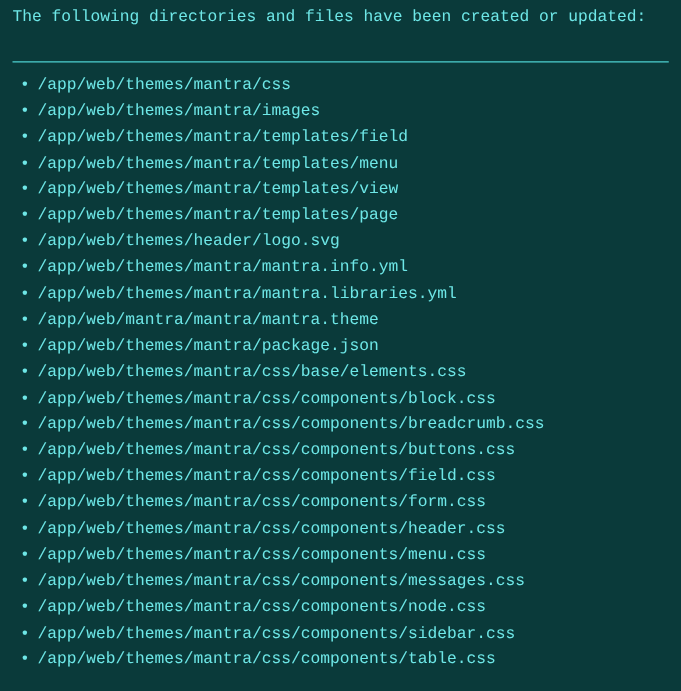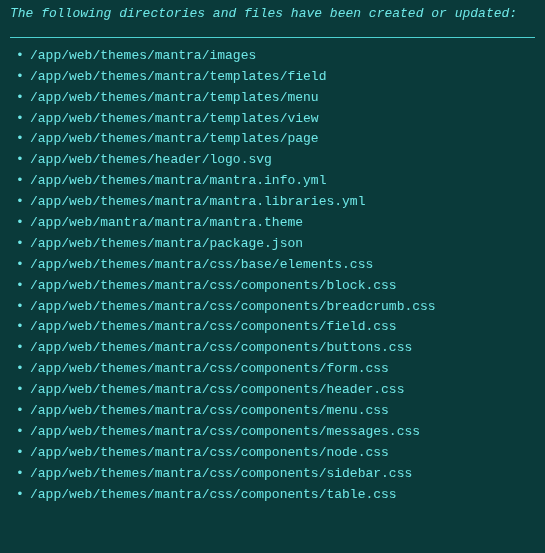--- a/index.html
+++ b/index.html
@@ -12,23 +12,22 @@
       color: #6ee7e7;
       font-family: 'Consolas', 'Monaco', 'Courier New', monospace;
       font-size: 13px;
       padding: 6px 10px;
       width: 545px;
       line-height: 1.3;
     }
     .header-text {
       color: #6ee7e7;
       padding-bottom: 6px;
-      margin-bottom: 8px;
+      margin-bottom: 20px;
       display: block;
-      font-style: italic;
     }
     .separator {
       border-bottom: 1.5px solid #4dd0d0;
       margin-bottom: 10px;
     }
     .file-list {
       list-style: none;
       padding-left: 4px;
     }
     .file-list li {
@@ -44,35 +43,36 @@
       color: #6ee7e7;
     }
   </style>
 </head>
 <body>
 
 <span class="header-text">The following directories and files have been created or updated:</span>
 <div class="separator"></div>
 
 <ul class="file-list">
+    <li>/app/web/themes/mantra/css</li>
     <li>/app/web/themes/mantra/images</li>
     <li>/app/web/themes/mantra/templates/field</li>
     <li>/app/web/themes/mantra/templates/menu</li>
     <li>/app/web/themes/mantra/templates/view</li>
     <li>/app/web/themes/mantra/templates/page</li>
     <li>/app/web/themes/header/logo.svg</li>
     <li>/app/web/themes/mantra/mantra.info.yml</li>
     <li>/app/web/themes/mantra/mantra.libraries.yml</li>
     <li>/app/web/mantra/mantra/mantra.theme</li>
     <li>/app/web/themes/mantra/package.json</li>
     <li>/app/web/themes/mantra/css/base/elements.css</li>
     <li>/app/web/themes/mantra/css/components/block.css</li>
     <li>/app/web/themes/mantra/css/components/breadcrumb.css</li>
+    <li>/app/web/themes/mantra/css/components/buttons.css</li>
     <li>/app/web/themes/mantra/css/components/field.css</li>
-    <li>/app/web/themes/mantra/css/components/buttons.css</li>
     <li>/app/web/themes/mantra/css/components/form.css</li>
     <li>/app/web/themes/mantra/css/components/header.css</li>
     <li>/app/web/themes/mantra/css/components/menu.css</li>
     <li>/app/web/themes/mantra/css/components/messages.css</li>
     <li>/app/web/themes/mantra/css/components/node.css</li>
     <li>/app/web/themes/mantra/css/components/sidebar.css</li>
     <li>/app/web/themes/mantra/css/components/table.css</li>
   </ul>
 
 </body></html>

